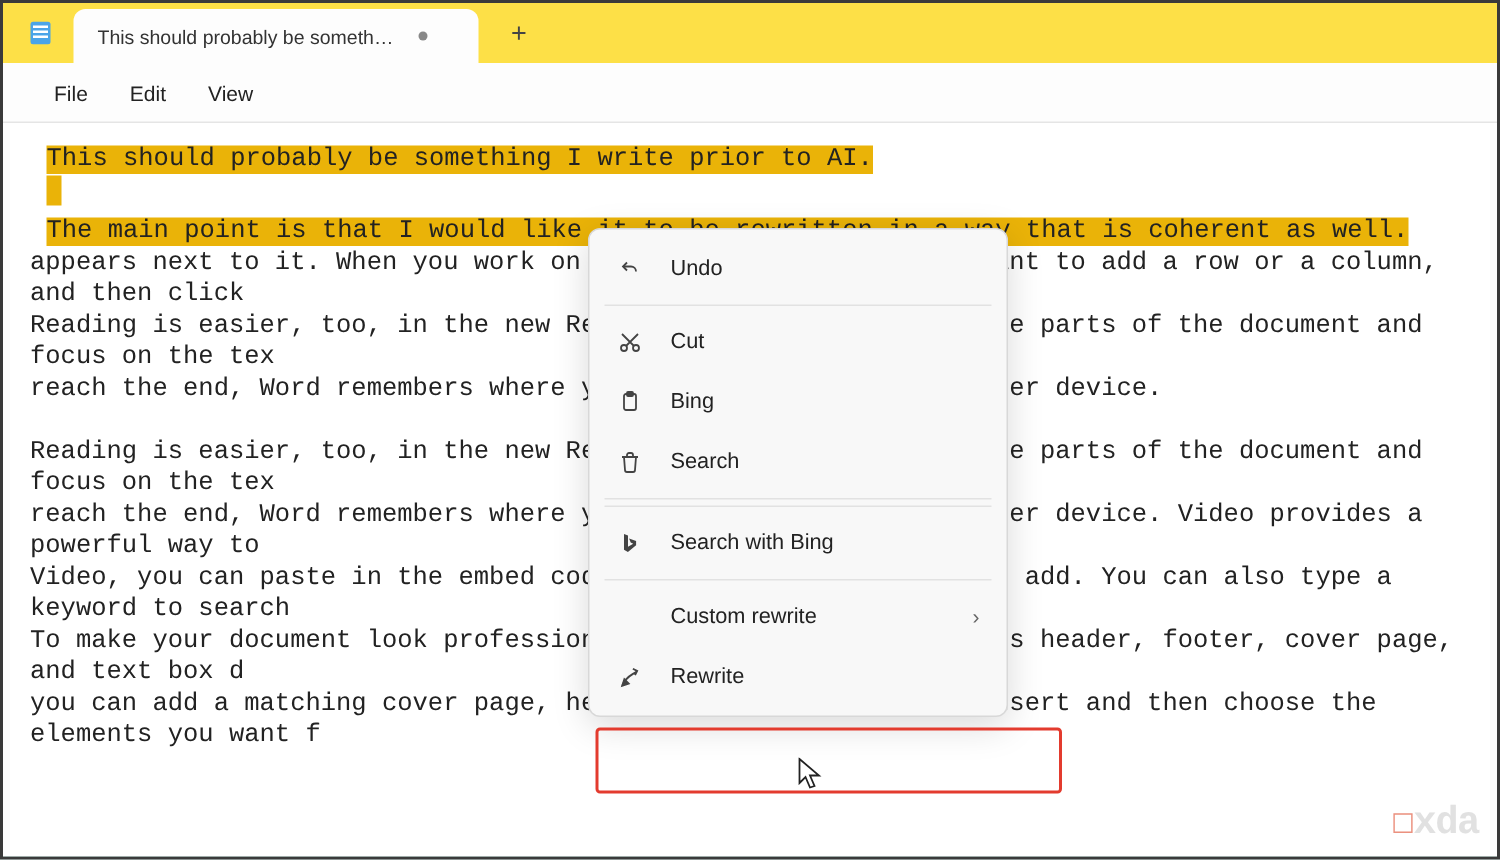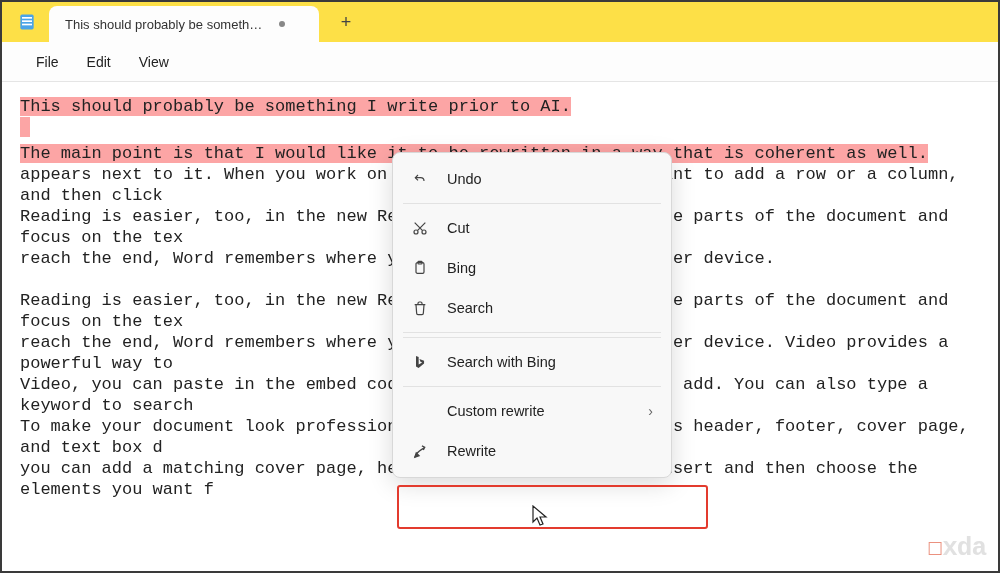--- a/index.html
+++ b/index.html
@@ -60,21 +60,21 @@
     font-family: Consolas, "Courier New", monospace;
     font-size: 17px;
     line-height: 21px;
     padding: 14px 18px;
     white-space: pre-wrap;
     color: #222;
     position: relative;
     height: calc(100% - 80px);
     overflow: hidden;
   }
-  .sel { background: #fca5a5; }
+  .sel { background: #eab308; margin-left: 11px; }
   .context-menu {
     position: absolute;
     left: 390px;
     top: 150px;
     width: 280px;
     background: #f8f8f8;
     border: 1px solid #d8d8d8;
     border-radius: 8px;
     box-shadow: 0 6px 24px rgba(0,0,0,0.15);
     padding: 6px 0;

